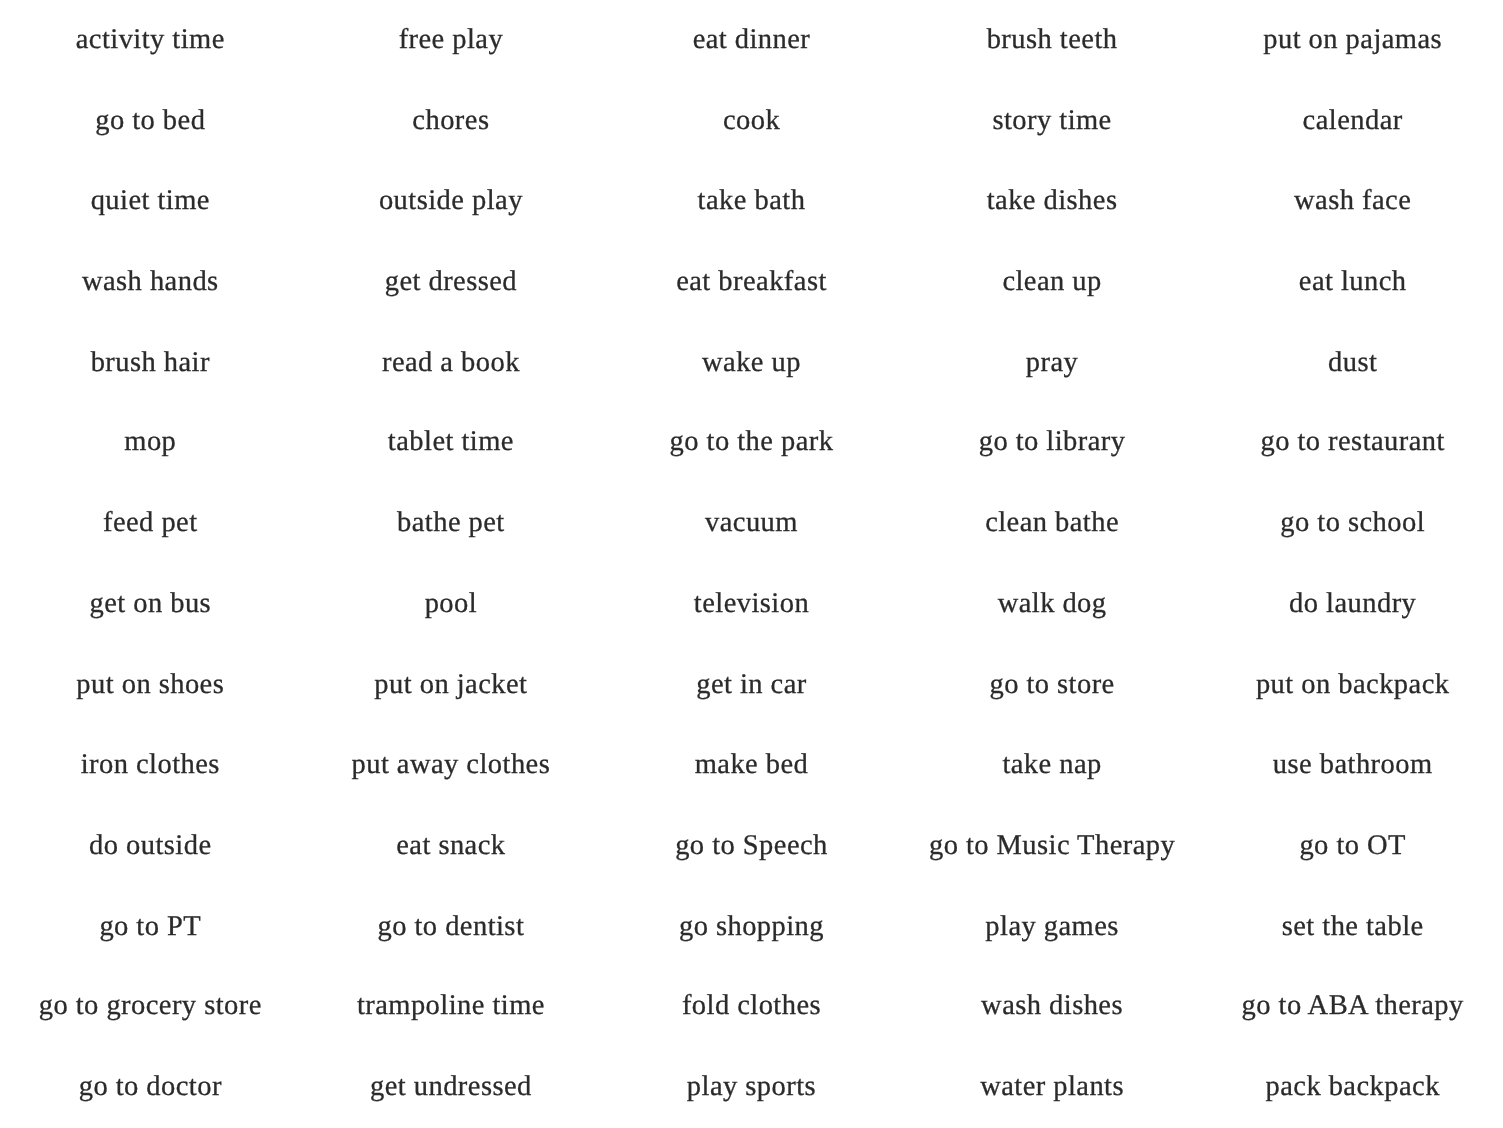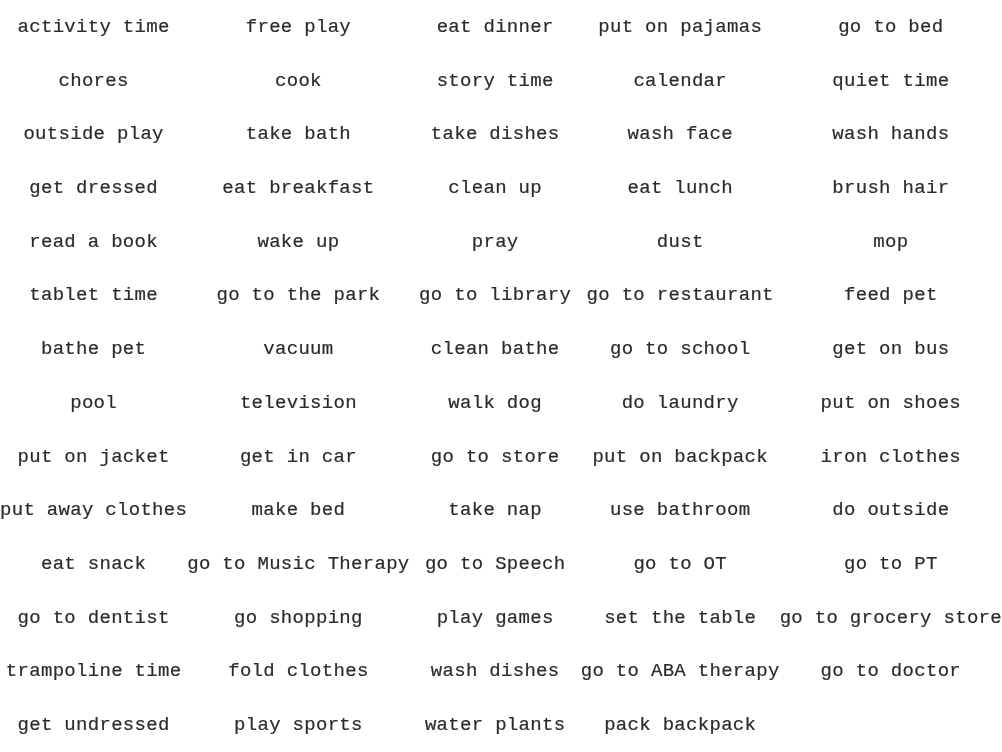--- a/index.html
+++ b/index.html
@@ -5,21 +5,21 @@
   html, body {
     margin: 0;
     padding: 0;
     background: #ffffff;
   }
   .page {
     width: 1002px;
     height: 752px;
     background: #ffffff;
     overflow: hidden;
-    font-family: Liberation Mono, monospace;
+    font-family: Liberation Serif, serif;
   }
   .word-grid {
     width: 100%;
     height: 100%;
     display: grid;
     grid-template-columns: repeat(5, 1fr);
     grid-template-rows: repeat(14, 1fr);
   }
   .word-cell {
     display: flex;
@@ -36,20 +36,21 @@
   }
 </style>
 </head>
 <body>
 
 <div class="page">
   <div class="word-grid">
       <div class="word-cell">activity time</div>
       <div class="word-cell">free play</div>
       <div class="word-cell">eat dinner</div>
+      <div class="word-cell">brush teeth</div>
       <div class="word-cell">put on pajamas</div>
       <div class="word-cell">go to bed</div>
       <div class="word-cell">chores</div>
       <div class="word-cell">cook</div>
       <div class="word-cell">story time</div>
       <div class="word-cell">calendar</div>
       <div class="word-cell">quiet time</div>
       <div class="word-cell">outside play</div>
       <div class="word-cell">take bath</div>
       <div class="word-cell">take dishes</div>
@@ -84,22 +85,22 @@
       <div class="word-cell">get in car</div>
       <div class="word-cell">go to store</div>
       <div class="word-cell">put on backpack</div>
       <div class="word-cell">iron clothes</div>
       <div class="word-cell">put away clothes</div>
       <div class="word-cell">make bed</div>
       <div class="word-cell">take nap</div>
       <div class="word-cell">use bathroom</div>
       <div class="word-cell">do outside</div>
       <div class="word-cell">eat snack</div>
+      <div class="word-cell">go to Speech</div>
       <div class="word-cell">go to Music Therapy</div>
-      <div class="word-cell">go to Speech</div>
       <div class="word-cell">go to OT</div>
       <div class="word-cell">go to PT</div>
       <div class="word-cell">go to dentist</div>
       <div class="word-cell">go shopping</div>
       <div class="word-cell">play games</div>
       <div class="word-cell">set the table</div>
       <div class="word-cell">go to grocery store</div>
       <div class="word-cell">trampoline time</div>
       <div class="word-cell">fold clothes</div>
       <div class="word-cell">wash dishes</div>

